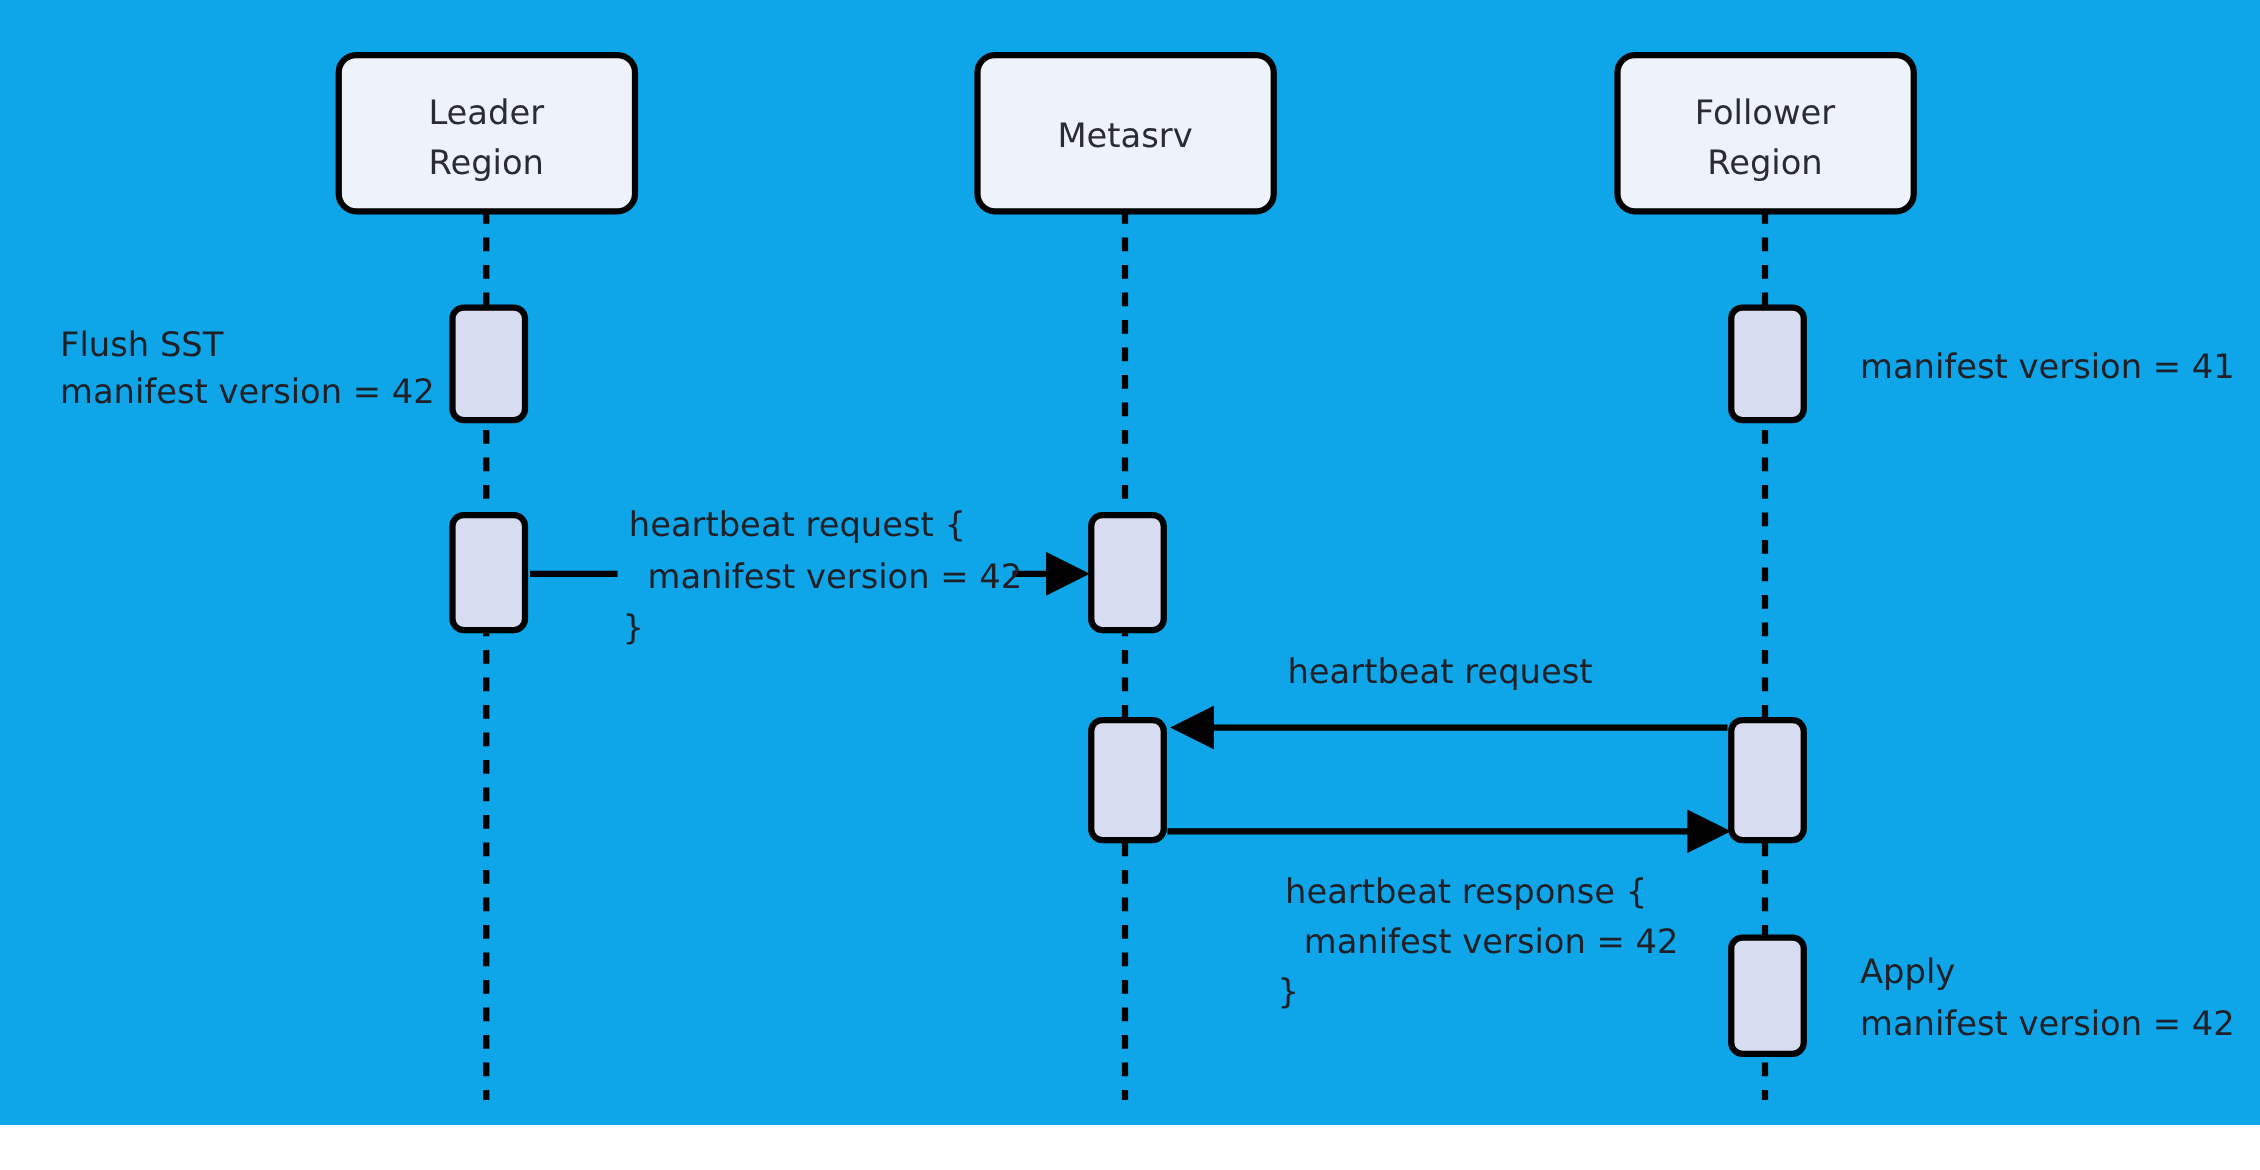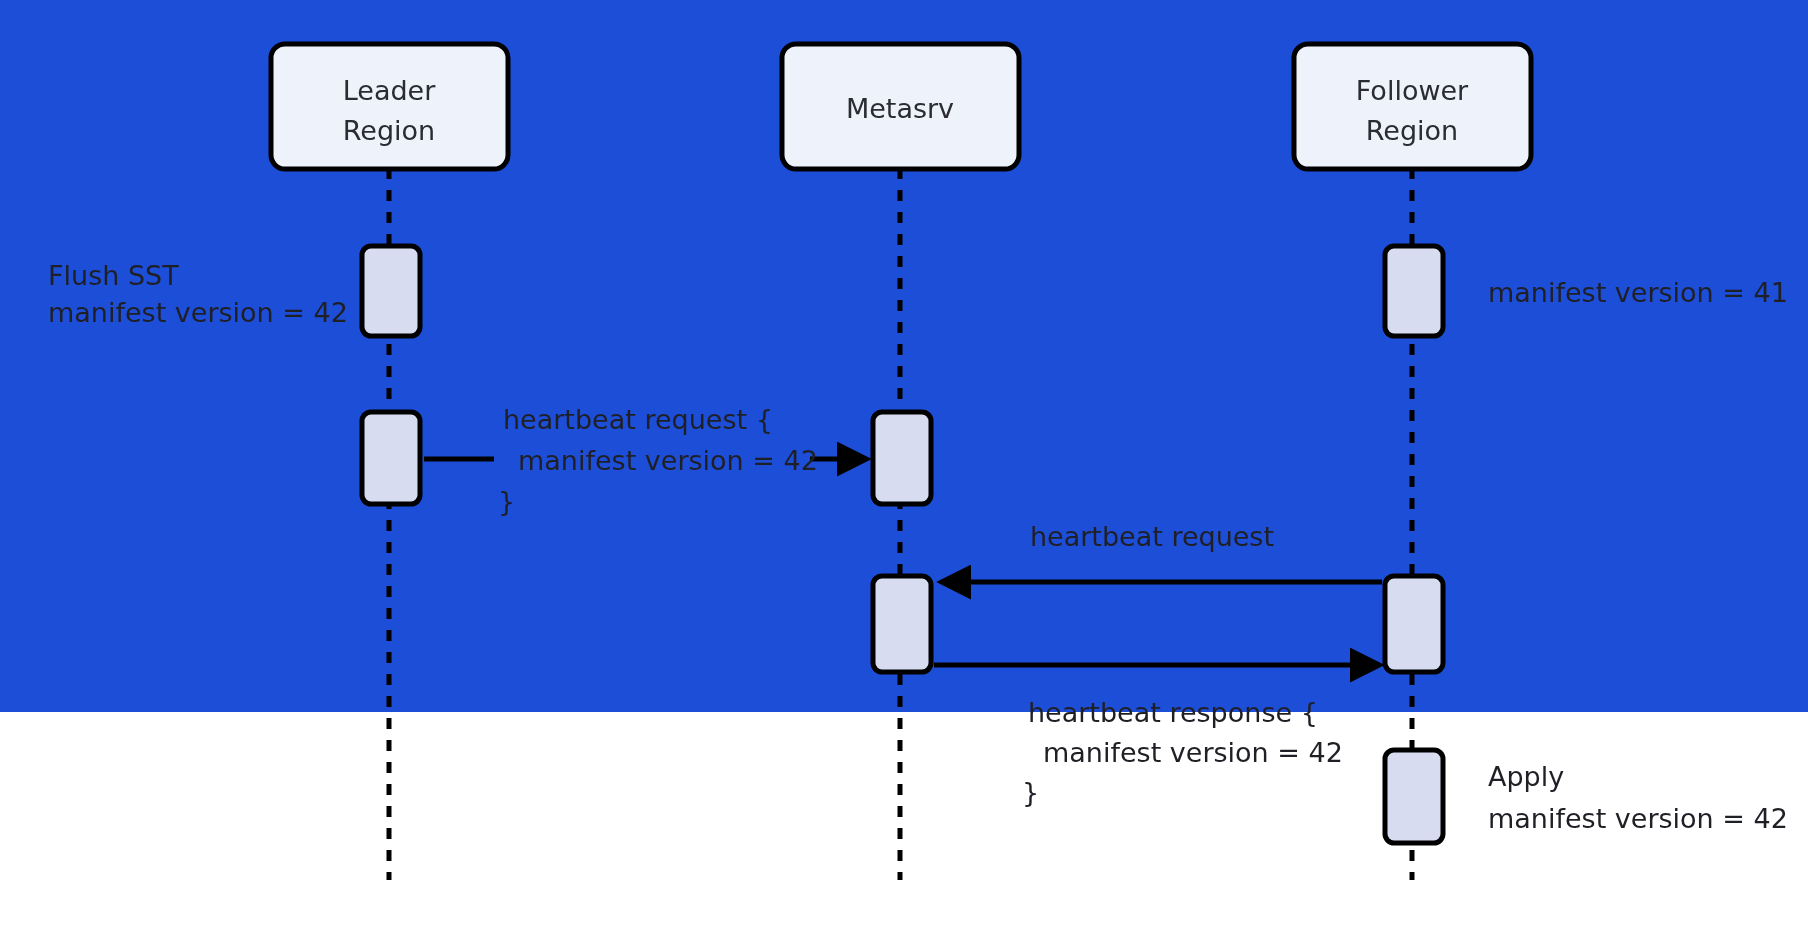--- a/index.html
+++ b/index.html
@@ -9,22 +9,22 @@
   }
   body {
     width: 1808px;
     height: 936px;
     font-family: "DejaVu Sans", "Liberation Sans", sans-serif;
     overflow: hidden;
   }
   #diagram-root {
     position: relative;
     width: 1808px;
-    height: 712px;
-    background: #1d4ed8;
+    height: 900px;
+    background: #0ea5e9;
   }
   svg.seq {
     display: block;
     width: 1808px;
     height: 936px;
   }
   .participant-box {
     fill: #eef2fb;
     stroke: #000000;
     stroke-width: 5;

